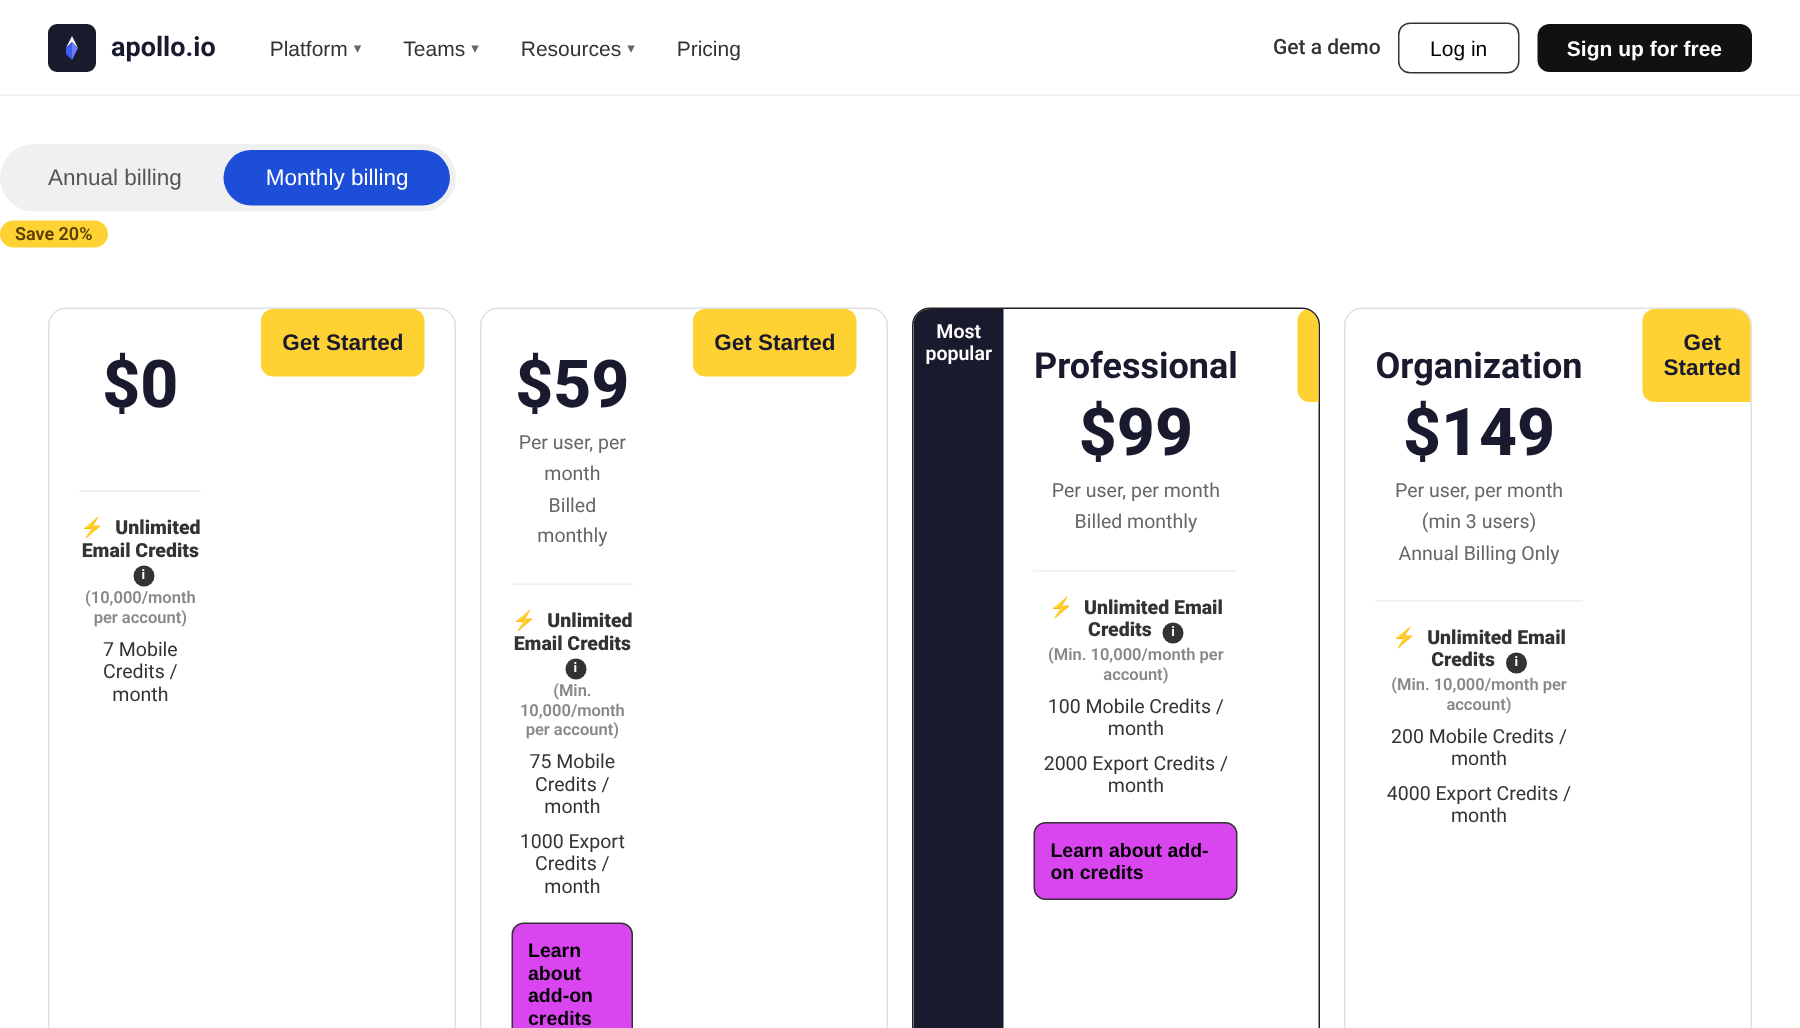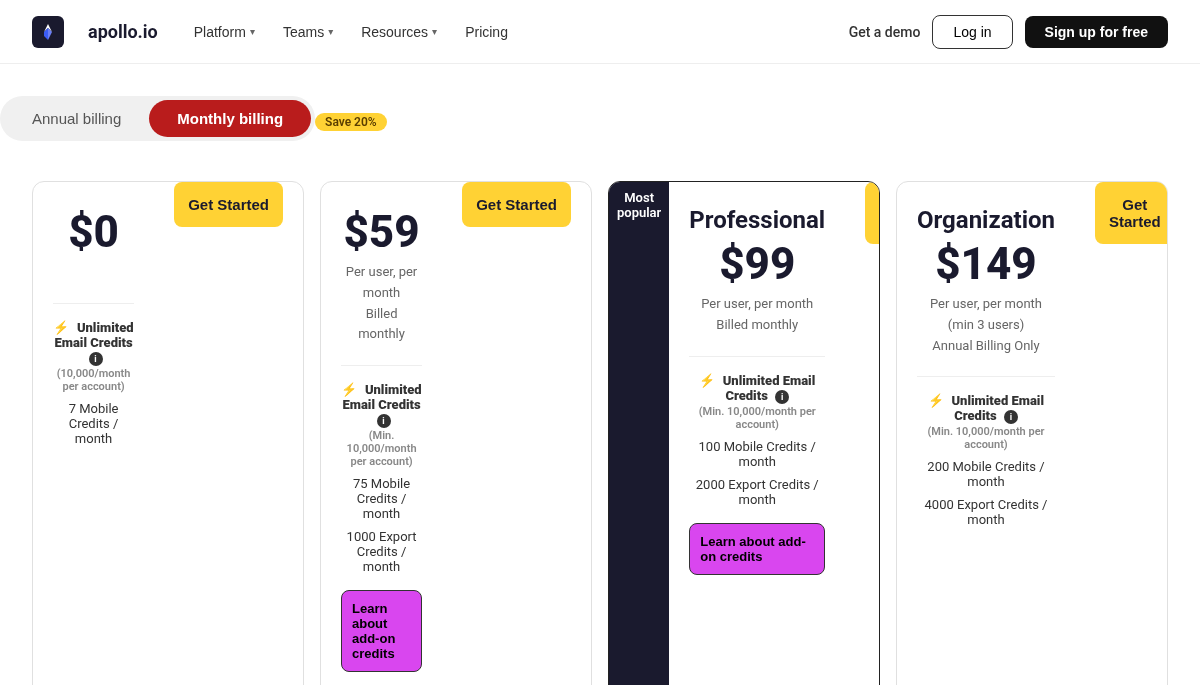--- a/index.html
+++ b/index.html
@@ -4,21 +4,21 @@
   <style>
     * { box-sizing: border-box; margin: 0; padding: 0; }
     body { font-family: -apple-system, BlinkMacSystemFont, 'Segoe UI', Roboto, sans-serif; background: #fff; color: #1a1a2e; }
 
     
     .navbar {
       display: flex; align-items: center; justify-content: space-between;
       padding: 0 32px; height: 64px; border-bottom: 1px solid #eee;
     }
     .nav-left { display: flex; align-items: center; gap: 24px; }
-    .logo { display: flex; align-items: center; gap: 24px; font-weight: 700; font-size: 18px; color: #1a1a2e; text-decoration: none; }
+    .logo { display: flex; align-items: center; gap: 10px; font-weight: 700; font-size: 18px; color: #1a1a2e; text-decoration: none; }
     .logo-icon { width: 32px; height: 32px; }
     .nav-links { display: flex; align-items: center; gap: 4px; }
     .nav-item {
       display: flex; align-items: center; gap: 4px;
       padding: 8px 12px; font-size: 14px; font-weight: 500;
       color: #333; cursor: pointer; border-radius: 6px;
       border: none; background: transparent;
     }
     .chevron { font-size: 10px; color: #666; }
     .nav-right { display: flex; align-items: center; gap: 12px; }
@@ -27,33 +27,33 @@
       padding: 8px 20px; border: 1.5px solid #333; border-radius: 8px;
       background: #fff; font-size: 14px; font-weight: 500; cursor: pointer;
     }
     .btn-signup {
       padding: 8px 20px; border: none; border-radius: 8px;
       background: #111; color: #fff; font-size: 14px; font-weight: 600; cursor: pointer;
     }
 
     
     .billing-section {
-      display: flex; flex-direction: row; align-items: center;
+      display: flex; flex-direction: column; align-items: flex-start;
       padding: 32px 0 16px;
     }
     .billing-toggle {
       display: flex; align-items: center;
       background: #f0f0f0; border-radius: 50px; padding: 4px;
       position: relative;
     }
     .toggle-btn {
       padding: 10px 28px; border-radius: 50px; font-size: 15px; font-weight: 500;
       cursor: pointer; border: none; background: transparent; color: #555; transition: all 0.2s;
     }
-    .toggle-btn.active { background: #b91c1c; color: #fff; font-weight: 700; }
+    .toggle-btn.active { background: #1d4ed8; color: #fff; font-weight: 400; }
     .save-badge {
       margin-top: 6px; background: #ffd234; color: #5a3e00;
       padding: 2px 10px; border-radius: 20px; font-size: 12px; font-weight: 600;
     }
 
     
     .pricing-grid {
       display: grid; grid-template-columns: repeat(4, 1fr);
       gap: 16px; padding: 24px 32px 32px; max-width: 1200px; margin: 0 auto;
     }

